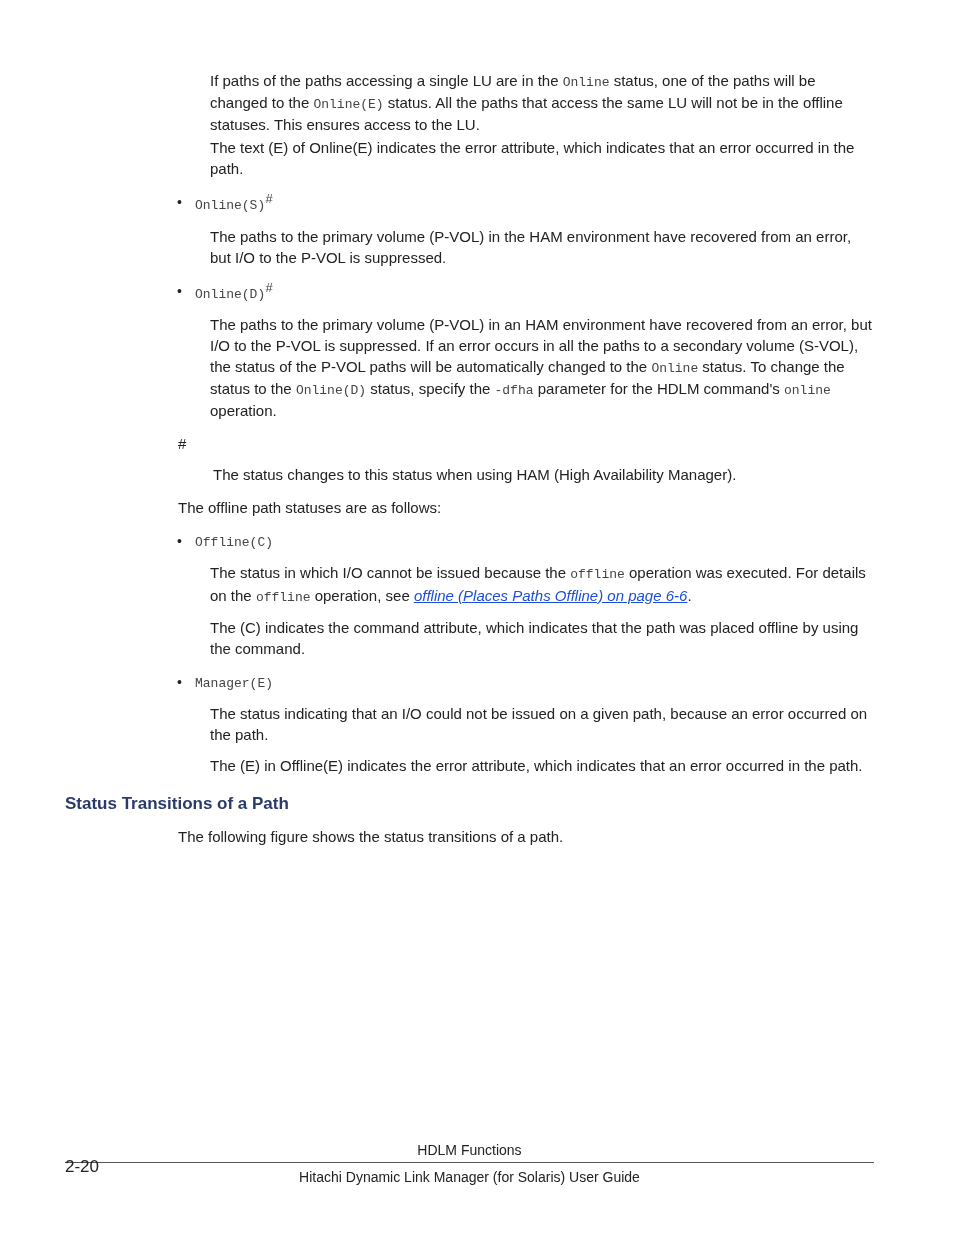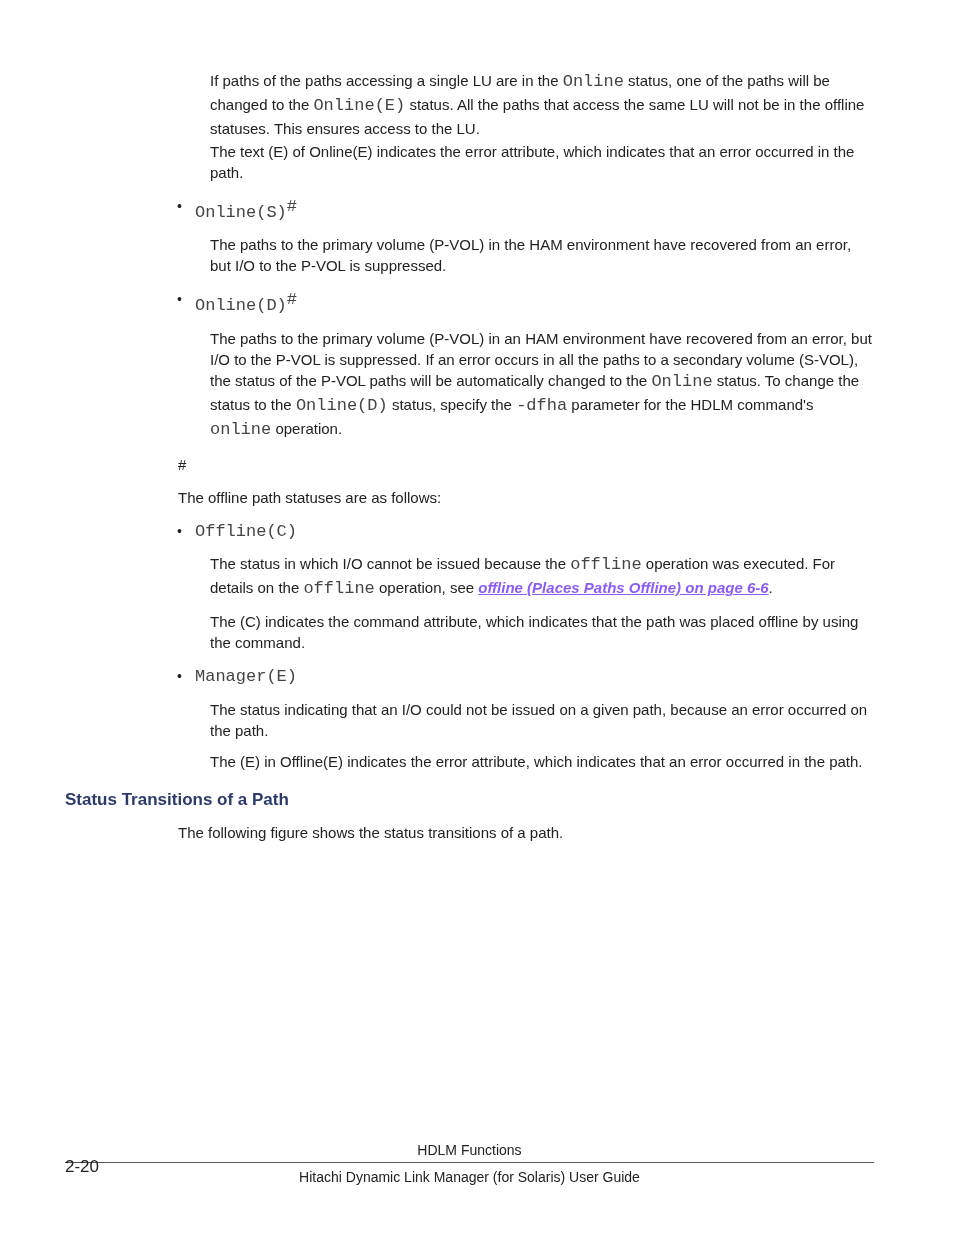--- a/index.html
+++ b/index.html
@@ -39,36 +39,35 @@
   .hash-block {
     margin-left: 113px;
     margin-bottom: 12px;
   }
   .hash-body {
     margin-left: 35px;
     margin-top: 10px;
   }
   .code {
     font-family: "Courier New", monospace;
-    font-size: 17px;
+    font-size: 13px;
     color: #444;
   }
   .heading {
     color: #2b3a6b;
     font-weight: bold;
     font-size: 17px;
     margin-top: 18px;
     margin-bottom: 12px;
   }
   .link {
-    color: #8b5cf6;
+    color: #1d4ed8;
     font-style: italic;
     text-decoration: underline;
     cursor: pointer;
-    font-weight: bold;
   }
   .footer {
     position: absolute;
     left: 65px;
     right: 80px;
     bottom: 50px;
     text-align: center;
   }
   .footer-line {
     border-top: 1px solid #555;
@@ -114,20 +113,21 @@
     <p class="bullet-head">
       <span class="code">Online(D)</span><sup class="code">#</sup>
     </p>
     <p class="bullet-body" style="margin-left:15px;">
       <span>The paths to the primary volume (P-VOL) in an HAM environment have recovered from an error, but I/O to the P-VOL is suppressed. If an error occurs in all the paths to a secondary volume (S-VOL), the status of the P-VOL paths will be automatically changed to the </span><span class="code">Online</span><span> status. To change the status to the </span><span class="code">Online(D)</span><span> status, specify the </span><span class="code">-dfha</span><span> parameter for the HDLM command's </span><span class="code">online</span><span> operation.</span>
     </p>
   </div>
 
   <div class="hash-block">
     <p>#</p>
+    <p class="hash-body">The status changes to this status when using HAM (High Availability Manager).</p>
   </div>
 
 
   <div class="body-block">
     <p>The offline path statuses are as follows:</p>
   </div>
 
   <div class="bullet-item">
     <span class="dot">•</span>
     <p class="bullet-head">

